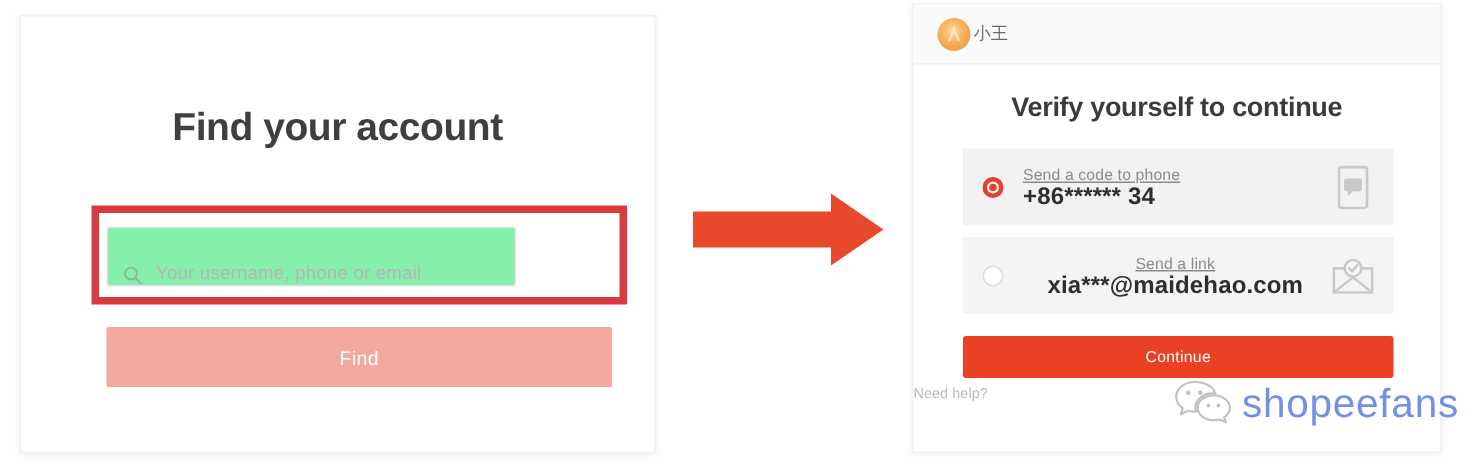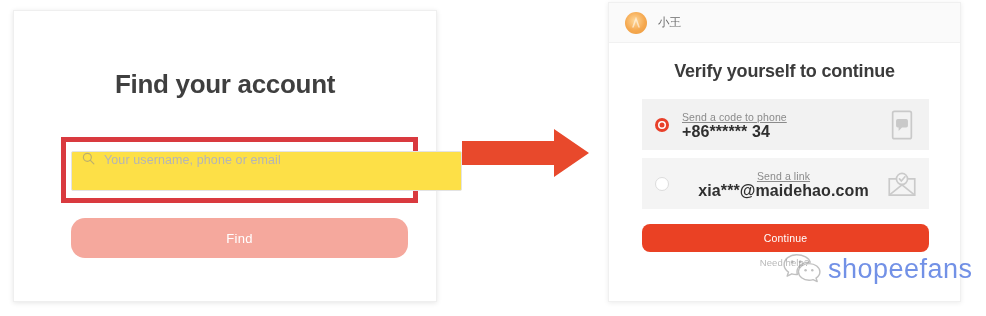--- a/index.html
+++ b/index.html
@@ -51,28 +51,28 @@
     width: 357px;
     height: 66px;
     border: 5px solid #d93a3f;
     box-sizing: border-box;
     background: transparent;
   }
   .search-wrap {
     position: absolute;
     left: 57px;
     top: 140px;
-    width: 391px;
+    width: 273px;
     height: 40px;
     border: 1px solid #e3e3e3;
     border-radius: 2px;
-    background: #fde047;
+    background: #86efac;
     box-sizing: border-box;
     display: flex;
-    align-items: flex-start;
+    align-items: flex-end;
     padding: 0 10px;
   }
   .search-icon {
     width: 13px;
     height: 13px;
     flex: 0 0 auto;
     margin-right: 7px;
     opacity: 0.55;
   }
   .search-input {
@@ -89,21 +89,21 @@
     color: #b5b5b5;
   }
   .find-button {
     position: absolute;
     left: 57px;
     top: 207px;
     width: 337px;
     height: 40px;
     background: #f5a89d;
     border: none;
-    border-radius: 14px;
+    border-radius: 1px;
     color: #ffffff;
     font-family: "Liberation Sans", sans-serif;
     font-size: 13px;
     letter-spacing: 0.3px;
     cursor: default;
   }
 
   
   .arrow {
     position: absolute;
@@ -151,21 +151,21 @@
     content: "";
     position: absolute;
     left: 7px;
     top: 5px;
     width: 8px;
     height: 11px;
     background: rgba(255,255,255,0.55);
     clip-path: polygon(50% 0%, 100% 100%, 78% 100%, 50% 38%, 22% 100%, 0% 100%);
   }
   .avatar-name {
-    margin-left: 11px;
+    margin-left: 2px;
     font-size: 11.5px;
     color: #6b6b6b;
     font-family: "Liberation Sans", sans-serif;
   }
 
   .right-title {
     position: absolute;
     left: 0;
     right: 0;
     top: 58px;
@@ -252,34 +252,34 @@
   }
 
   .continue-button {
     position: absolute;
     left: 33px;
     top: 221px;
     width: 287px;
     height: 28px;
     background: #ea4124;
     border: none;
-    border-radius: 8px;
+    border-radius: 2px;
     color: #ffffff;
     font-family: "Liberation Sans", sans-serif;
     font-size: 10.5px;
     letter-spacing: 0.2px;
     cursor: default;
   }
 
   .need-help {
     position: absolute;
     left: 0;
     right: 0;
     top: 254px;
-    text-align: center;
+    text-align: left;
     font-size: 9.5px;
     color: #b9b9b9;
     letter-spacing: 0.1px;
   }
 
   
   .watermark {
     position: absolute;
     left: 782px;
     top: 252px;

